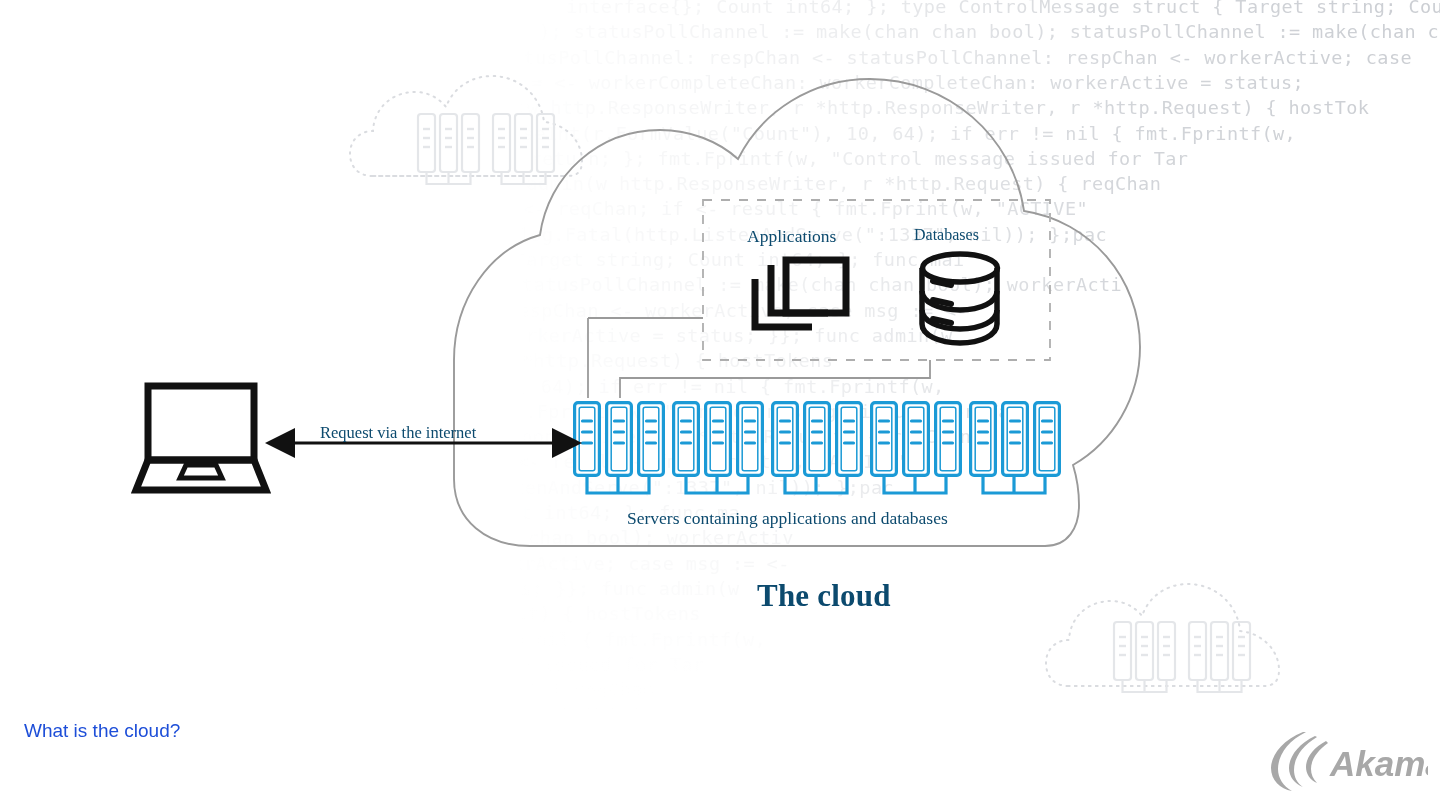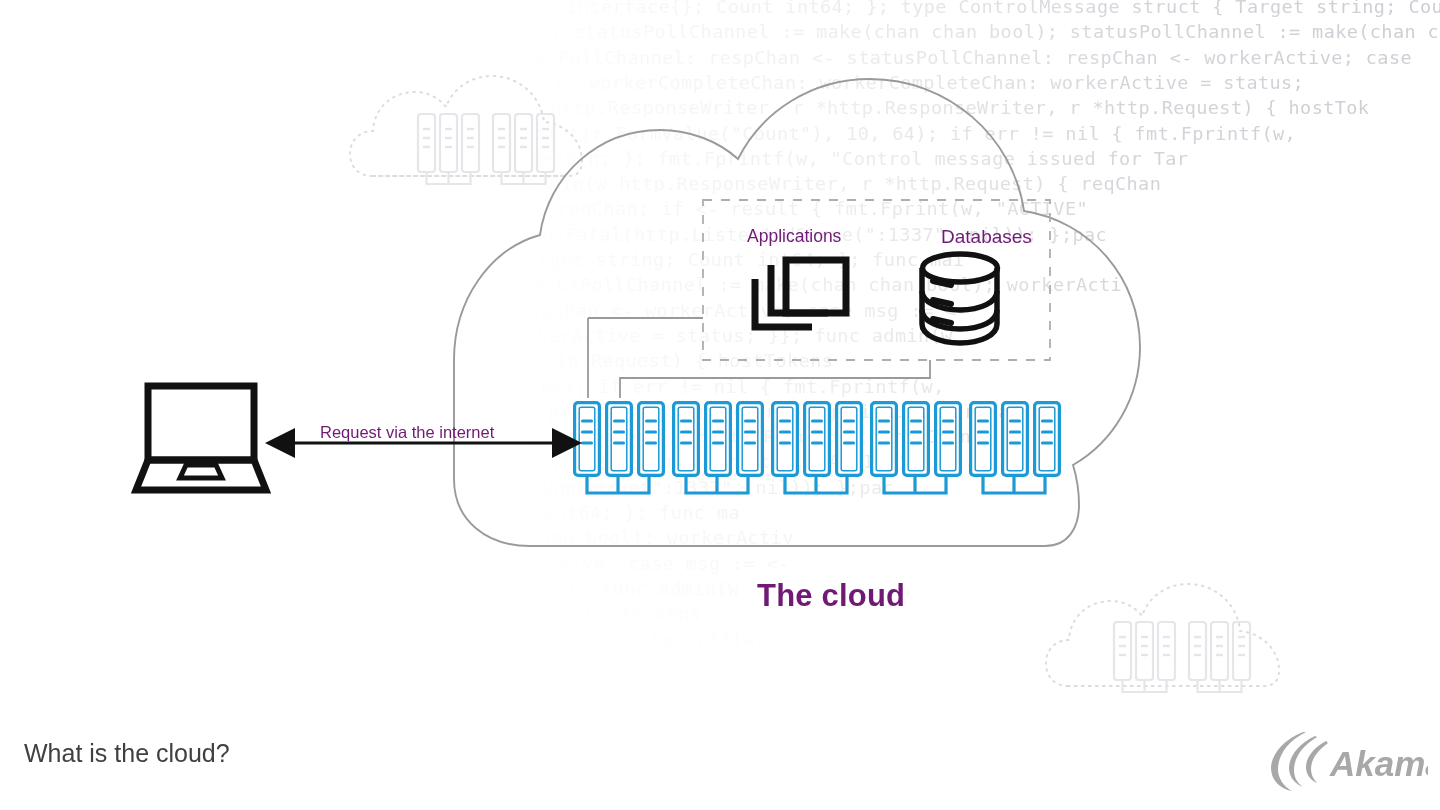--- a/index.html
+++ b/index.html
@@ -32,27 +32,27 @@
   
   #code-veil{
     position:absolute;left:0;top:0;width:1440px;height:810px;
     background:linear-gradient(to bottom, rgba(255,255,255,0) 0%, rgba(255,255,255,0) 62%, rgba(255,255,255,.55) 72%, rgba(255,255,255,.95) 82%, #fff 88%);
     pointer-events:none;
   }
 
   svg.layer{position:absolute;left:0;top:0;width:1440px;height:810px;overflow:visible;}
 
   
-  .lbl{position:absolute;color:#701a75;white-space:nowrap;}
+  .lbl{position:absolute;color:#0c4a6e;white-space:nowrap;font-family:Liberation Serif, serif;}
   #label-applications{left:747px;top:226px;font-size:17.5px;}
-  #label-databases{left:914px;top:226px;font-size:19px;margin-left:27px;}
+  #label-databases{left:914px;top:226px;font-size:16px;}
   #label-servers{left:627px;top:508px;font-size:17.5px;}
   #label-internet{left:320px;top:423px;font-size:16.5px;}
   #title-the-cloud{left:737px;top:578px;font-size:31px;font-weight:bold;letter-spacing:.2px;margin-left:20px;}
-  #page-caption{position:absolute;left:24px;top:739px;font-size:25px;color:#404040;}
+  #page-caption{position:absolute;left:24px;top:720px;font-size:19px;color:#1d4ed8;}
 </style>
 </head>
 <body>
 
 <div id="stage">
 
   <div id="code-bg">
       <div class="codeline" style="top: -4px; left: 520px;">    interface{}; Count int64; }; type ControlMessage struct { Target string; Cou</div>
       <div class="codeline" style="top: 21.3px; left: 516px;">  ); statusPollChannel := make(chan chan bool); statusPollChannel := make(chan chan bool); w</div>
       <div class="codeline" style="top: 46.6px; left: 512px;"> tusPollChannel: respChan &lt;- statusPollChannel: respChan &lt;- workerActive; case</div>
@@ -227,20 +227,21 @@
       <rect x="148" y="386" width="106" height="74"></rect>
       <path d="M 136 490 L 148 460 L 254 460 L 266 490 Z"></path>
       <path d="M 180 478 L 186 465 L 216 465 L 222 478 Z" stroke-width="5"></path>
     </g>
 
     <line x1="292" y1="443" x2="555" y2="443" stroke="#111111" stroke-width="3" marker-start="url(#arrL)" marker-end="url(#arrR)"></line>
   </svg>
 
   <div class="lbl" id="label-applications">Applications</div>
   <div class="lbl" id="label-databases">Databases</div>
+  <div class="lbl" id="label-servers">Servers containing applications and databases</div>
   <div class="lbl" id="label-internet">Request via the internet</div>
   <div class="lbl" id="title-the-cloud">The cloud</div>
 
   <div id="page-caption">What is the cloud?</div>
 
   <div style="position:absolute;left:1268px;top:726px;width:160px;height:70px;">
     <svg viewBox="0 0 160 70" width="160" height="70">
       <g fill="#a8a8a8">
         <path d="M 35 6 C 14 14 3 30 3 42 C 3 54 12 63 24 65 C 15 60 10 52 10 43 C 10 29 20 15 38 6 Z"></path>
         <path d="M 47 10 C 30 18 21 31 21 42 C 21 51 27 58 35 61 C 29 57 26 51 26 44 C 26 32 34 20 49 11 Z"></path>

